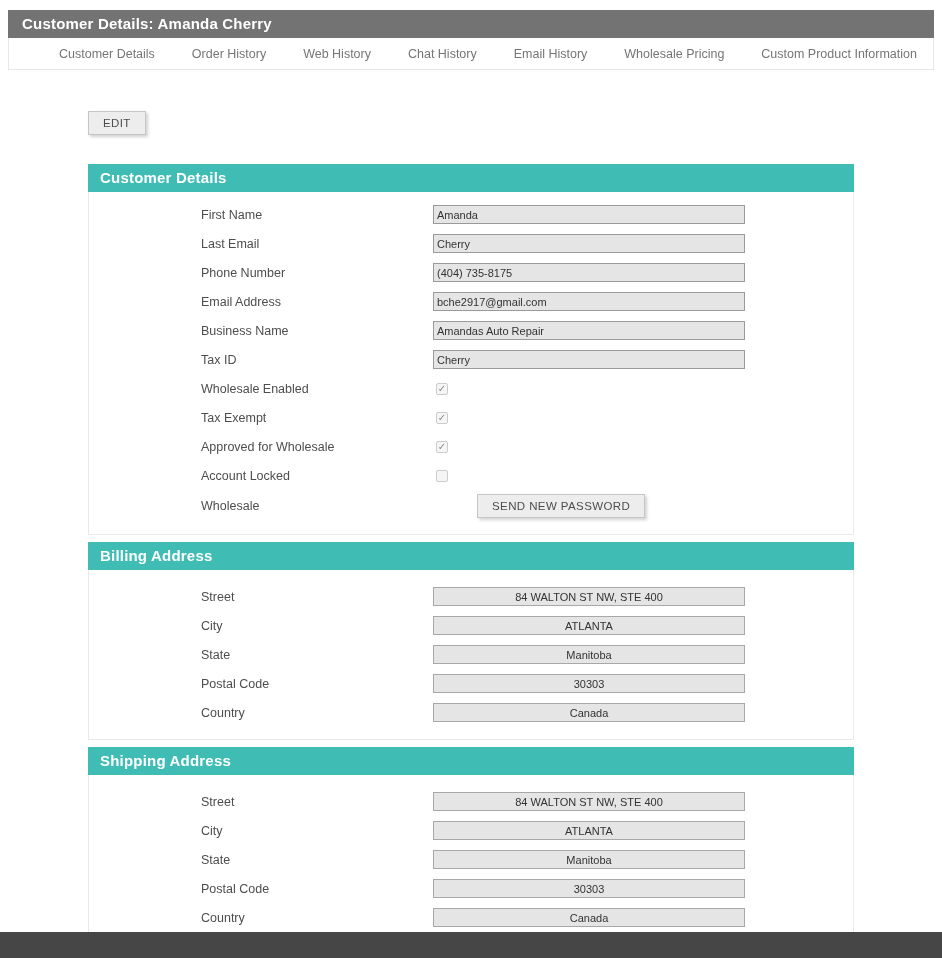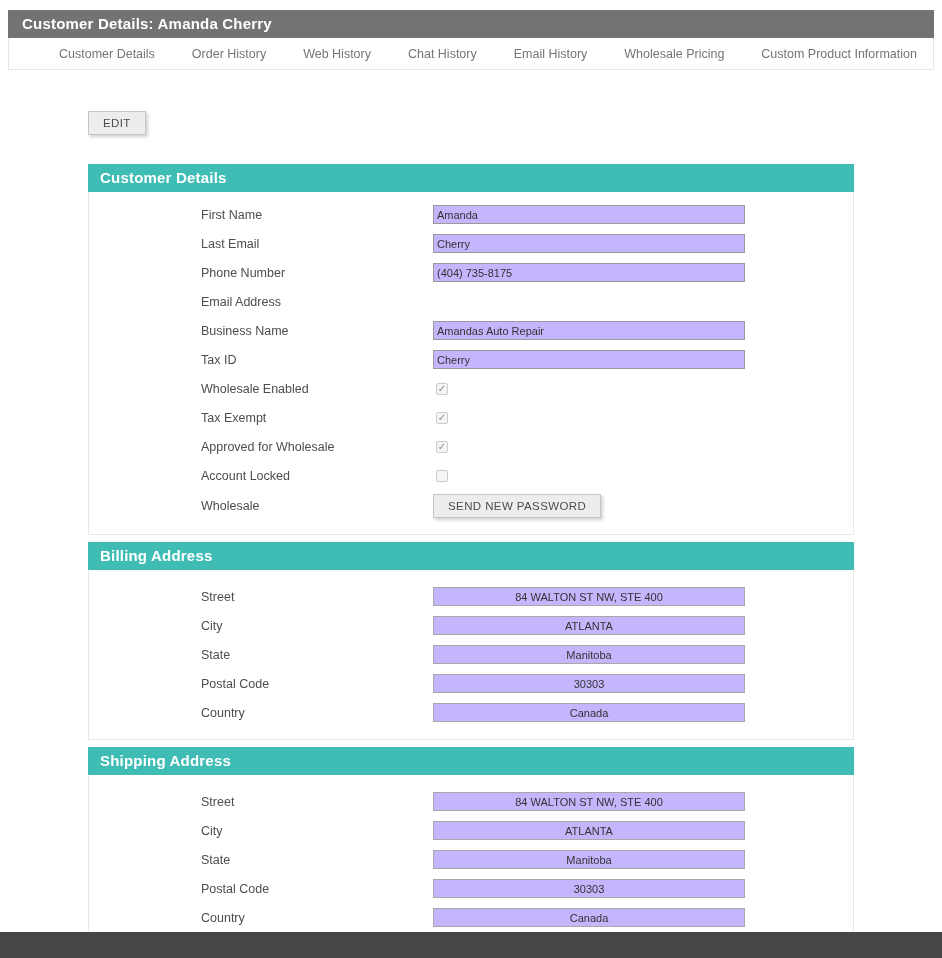--- a/index.html
+++ b/index.html
@@ -37,24 +37,24 @@
   .section-header {
     height: 28px; background: #3fbdb5; color: #ffffff;
     font-size: 15px; font-weight: 700; line-height: 28px; padding-left: 12px;
     letter-spacing: .2px;
   }
   .section-body {
     background: #ffffff; border: 1px solid #e9e9e9; border-top: none;
     padding: 8px 0 12px 0;
   }
   .row { display: flex; align-items: center; height: 29px; padding-left: 112px; }
-  .row.tall { height: 32px; }
+  .row.tall { height: 32px; gap: 44px; }
   .flabel { width: 232px; font-size: 12.5px; color: #4d4d4d; flex: none; }
   .finput {
-    width: 312px; height: 19px; border: 1px solid #9a9a9a; background: #c4b5fd;
+    width: 312px; height: 19px; border: 1px solid #9a9a9a; background: #e5e5e5;
     font-family: "Liberation Sans", sans-serif; font-size: 11px; color: #333333;
     padding: 1px 3px; outline: none;
   }
   .addr .finput { border-color: #a8a8a8; text-align: center; }
 
   
   .fcheck {
     width: 12px; height: 12px; margin-left: 3px; border: 1px solid #cccccc;
     background: #f5f5f5; border-radius: 2px; display: inline-flex;
     align-items: center; justify-content: center;
@@ -100,20 +100,21 @@
       <div class="row">
         <label class="flabel">Last Email</label>
         <input class="finput" type="text" value="Cherry" style="">
       </div>
       <div class="row">
         <label class="flabel">Phone Number</label>
         <input class="finput" type="text" value="(404) 735-8175" style="">
       </div>
       <div class="row">
         <label class="flabel">Email Address</label>
+        <input class="finput" type="text" value="bche2917@gmail.com" style="">
       </div>
       <div class="row">
         <label class="flabel">Business Name</label>
         <input class="finput" type="text" value="Amandas Auto Repair" style="">
       </div>
       <div class="row">
         <label class="flabel">Tax ID</label>
         <input class="finput" type="text" value="Cherry" style="">
       </div>
       <div class="row">

